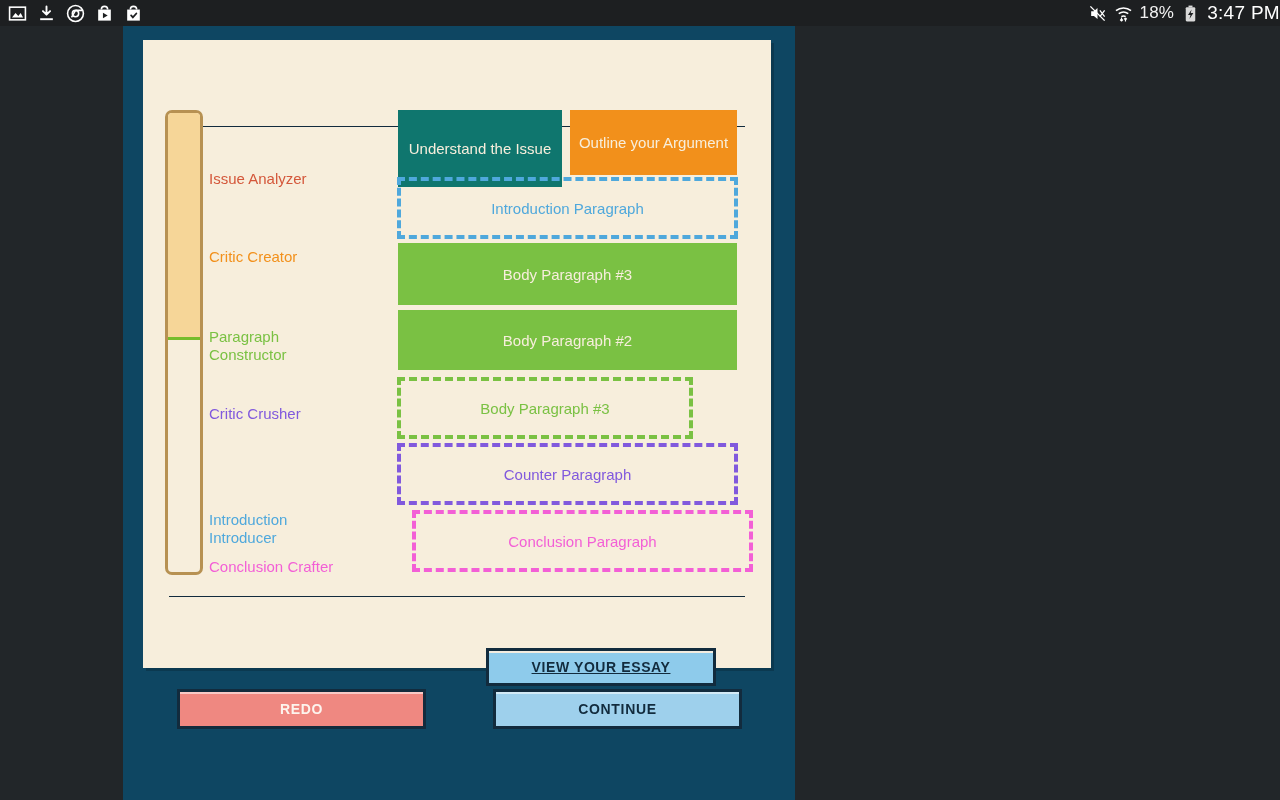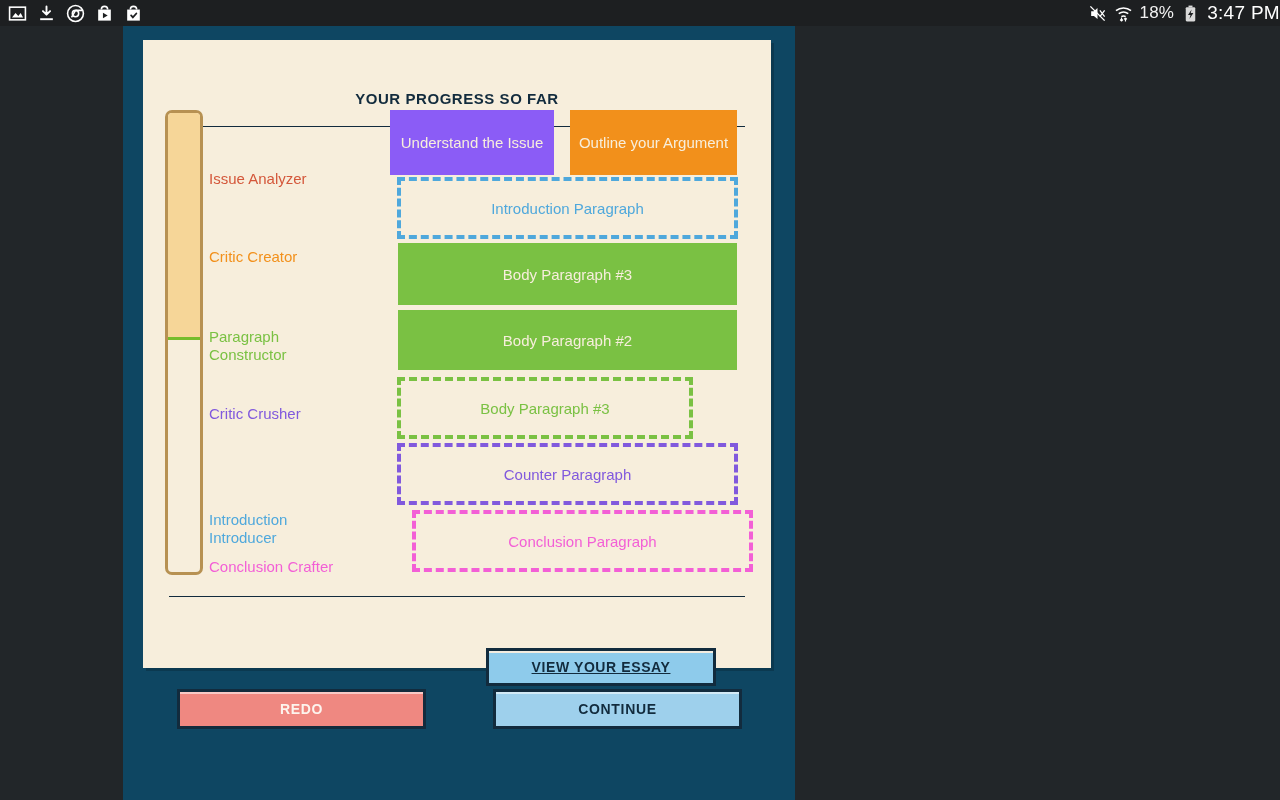--- a/index.html
+++ b/index.html
@@ -155,21 +155,20 @@
       </svg>
       <span class="sb-clock">3:47 PM</span>
     </div>
   </div>
 
   <div class="app-nav"></div>
   <div class="app-body"></div>
   <div class="app-right"></div>
 
   <div class="card">
-    <div class="card-title">YOUR PROGRESS SO FAR</div>
     <div class="rule-top"></div>
     <div class="rule-bottom"></div>
     <button class="btn-essay">VIEW YOUR ESSAY</button>
   </div>
 
   <div class="track">
     <div class="track-fill" style="height: 49.5%;"></div>
   </div>
 
   <div id="stage-layer">
@@ -177,21 +176,21 @@
       <div class="stage" style="top: 248px; color: rgb(242, 144, 27);">Critic Creator</div>
       <div class="stage" style="top: 328px; color: rgb(122, 193, 67);">Paragraph
 Constructor</div>
       <div class="stage" style="top: 405px; color: rgb(129, 89, 221);">Critic Crusher</div>
       <div class="stage" style="top: 511px; color: rgb(79, 168, 220);">Introduction
 Introducer</div>
       <div class="stage" style="top: 558px; color: rgb(243, 95, 214);">Conclusion Crafter</div>
     </div>
 
   <div id="block-layer">
-      <div class="blk solid" style="left: 390px; top: 110px; width: 164px; height: 65px; background: #8b5cf6;">Understand the Issue</div>
+      <div class="blk solid" style="left: 398px; top: 110px; width: 164px; height: 77px; background: #0f766e;">Understand the Issue</div>
       <div class="blk solid" style="left: 570px; top: 110px; width: 167px; height: 65px; background: rgb(242, 144, 27);">Outline your Argument</div>
       <div class="blk dashed" style="left: 397px; top: 177px; width: 341px; height: 62px; border-color: rgb(79, 168, 220); color: rgb(79, 168, 220);">Introduction Paragraph</div>
       <div class="blk solid" style="left: 398px; top: 243px; width: 339px; height: 62px; background: rgb(122, 193, 67);">Body Paragraph #3</div>
       <div class="blk solid" style="left: 398px; top: 310px; width: 339px; height: 60px; background: rgb(122, 193, 67);">Body Paragraph #2</div>
       <div class="blk dashed" style="left: 397px; top: 377px; width: 296px; height: 62px; border-color: rgb(122, 193, 67); color: rgb(122, 193, 67);">Body Paragraph #3</div>
       <div class="blk dashed" style="left: 397px; top: 443px; width: 341px; height: 62px; border-color: rgb(129, 89, 221); color: rgb(129, 89, 221);">Counter Paragraph</div>
       <div class="blk dashed" style="left: 412px; top: 510px; width: 341px; height: 62px; border-color: rgb(243, 95, 214); color: rgb(243, 95, 214);">Conclusion Paragraph</div>
     </div>
 
   <button class="btn-foot btn-continue">CONTINUE</button>

